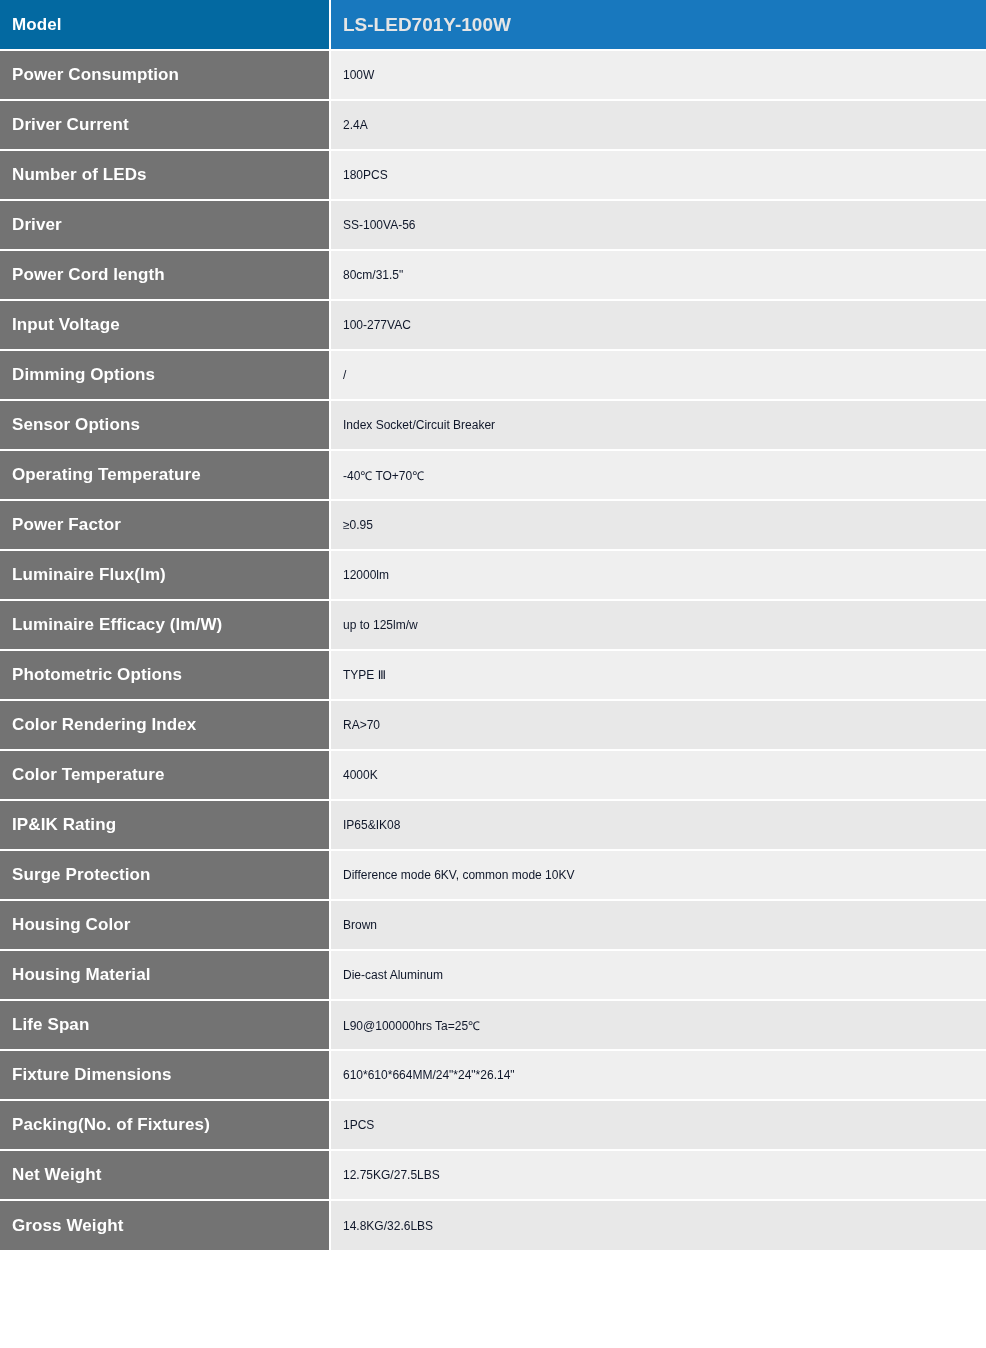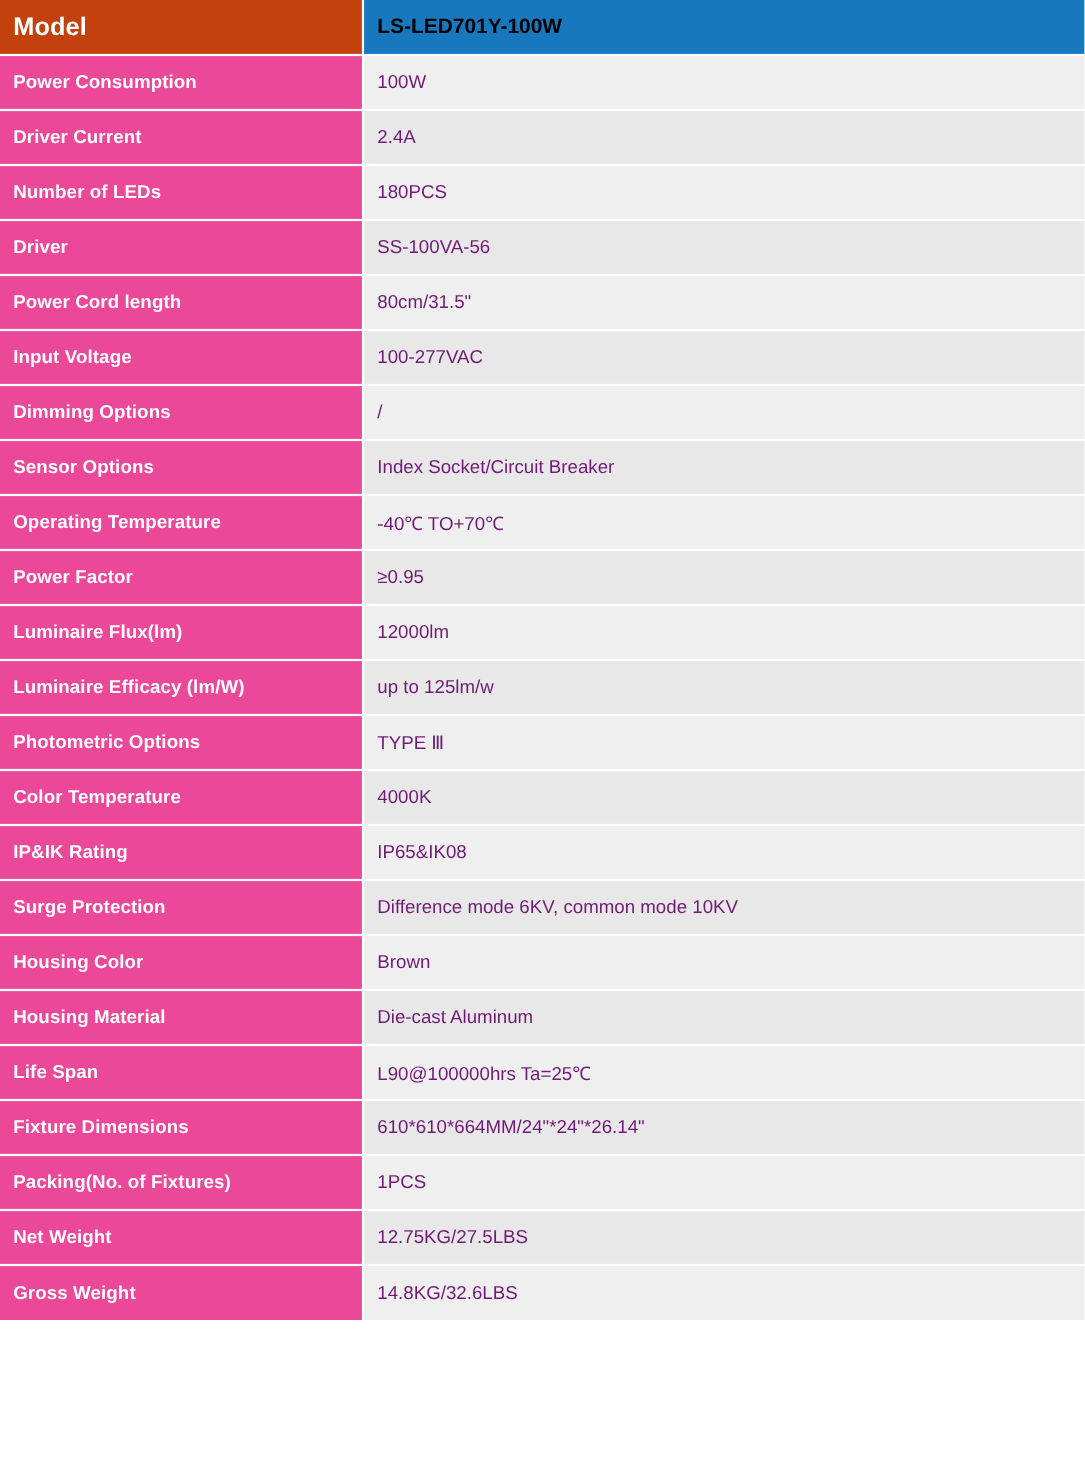--- a/index.html
+++ b/index.html
@@ -23,41 +23,41 @@
 
   .spec-table tr {
     height: 50px;
   }
   .spec-table td {
     padding: 0 12px;
     vertical-align: middle;
     box-sizing: border-box;
   }
   td.label {
-    background: #ec4899;
+    background: #737373;
     color: #ffffff;
     font-weight: bold;
     font-size: 17px;
     letter-spacing: 0.1px;
     border-bottom: 2px solid #ffffff;
     border-right: 2px solid #ffffff;
   }
   td.value {
     background: #ececec;
-    color: #701a75;
-    font-size: 17px;
+    color: #0f172a;
+    font-size: 12px;
     border-bottom: 2px solid #ffffff;
   }
   tr.header-row td.label {
-    background: #c2410c;
-    font-size: 23px;
+    background: #0369a1;
+    font-size: 17px;
   }
   tr.header-row td.value {
     background: #1878be;
-    color: #000000;
+    color: #e5e5e5;
     font-weight: bold;
     font-size: 19px;
   }
   tr:nth-child(even) td.value {
     background: #efefef;
   }
   tr:nth-child(odd) td.value {
     background: #e8e8e8;
   }
   tr.header-row:nth-child(odd) td.value {
@@ -126,20 +126,24 @@
       </tr>
       <tr>
         <td class="label">Luminaire Efficacy (lm/W)</td>
         <td class="value">up to 125lm/w</td>
       </tr>
       <tr>
         <td class="label">Photometric Options</td>
         <td class="value">TYPE Ⅲ</td>
       </tr>
       <tr>
+        <td class="label">Color Rendering Index</td>
+        <td class="value">RA&gt;70</td>
+      </tr>
+      <tr>
         <td class="label">Color Temperature</td>
         <td class="value">4000K</td>
       </tr>
       <tr>
         <td class="label">IP&amp;IK Rating</td>
         <td class="value">IP65&amp;IK08</td>
       </tr>
       <tr>
         <td class="label">Surge Protection</td>
         <td class="value">Difference mode 6KV,  common mode 10KV</td>

